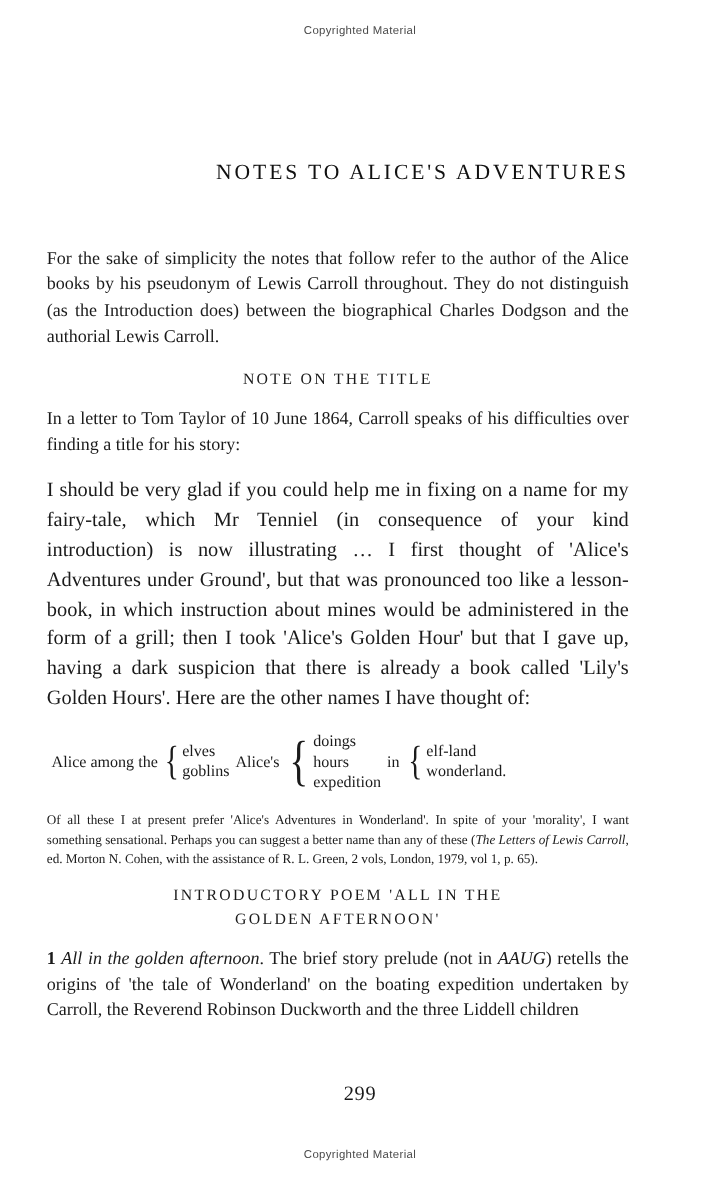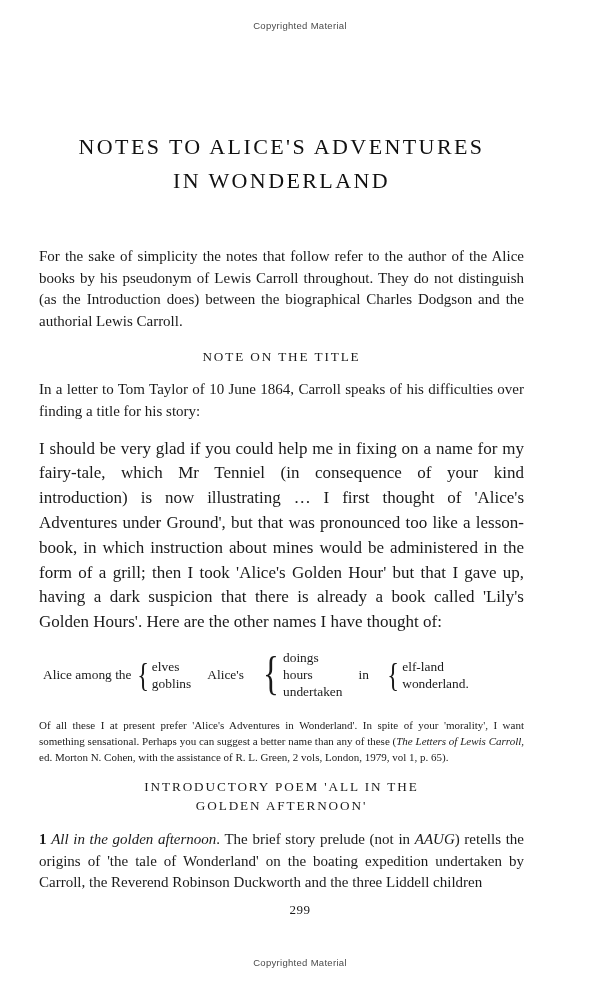--- a/index.html
+++ b/index.html
@@ -40,23 +40,23 @@
   .content {
     position: absolute;
     left: 39px;
     top: 130px;
     width: 485px;
   }
 
   h1.chapter-title {
     font-family: "Liberation Serif", serif;
     font-weight: normal;
-    font-size: 22px;
+    font-size: 18px;
     letter-spacing: 2.4px;
-    text-align: center;
+    text-align: right;
     line-height: 1.55;
     margin: 0 0 48px 0;
     color: #111;
   }
   h1.chapter-title .line {
     display: block;
   }
 
   p.body-text {
     font-size: 15px;
@@ -118,48 +118,47 @@
     transform: scaleX(0.72);
     display: inline-block;
   }
   .brace-group.three .brace { font-size: 46px; }
   .brace-group .items {
     display: flex;
     flex-direction: column;
     justify-content: center;
   }
   .brace-group .items span { white-space: nowrap; }
-  .mid-word { align-self: center; white-space: nowrap; margin: 0 13px; text-align: right; }
+  .mid-word { align-self: center; white-space: nowrap; margin: 0 2px; text-align: right; }
 
   .folio {
     position: absolute;
     left: 0;
     top: 902px;
     width: 100%;
     text-align: center;
-    font-size: 13px;
+    font-size: 17px;
     letter-spacing: 0.5px;
   }
 
   em { font-style: italic; }
   .it { font-style: italic; }
   .bold-num { font-weight: bold; }
 </style>
 </head>
 <body>
 
 <div class="page">
 
   <div class="copyright-top">Copyrighted Material</div>
 
   <div class="content">
 
     <h1 class="chapter-title">
       <span class="line">NOTES TO ALICE'S ADVENTURES</span>
-      <span class="line">IN WONDERLAND</span>
     </h1>
 
     <p class="body-text no-indent">For the sake of simplicity the notes that follow refer to the author of the Alice books by his pseudonym of Lewis Carroll throughout. They do not distinguish (as the Introduction does) between the biographical Charles Dodgson and the authorial Lewis Carroll.</p>
 
     <h2 class="section-head">
       <span class="line">NOTE ON THE TITLE</span>
     </h2>
 
     <p class="body-text no-indent">In a letter to Tom Taylor of 10 June 1864, Carroll speaks of his difficulties over finding a title for his story:</p>
 
@@ -173,21 +172,21 @@
           <span>elves</span>
           <span>goblins</span>
         </span>
       </span>
       <span class="mid-word">Alice's</span>
       <span class="brace-group three">
         <span class="brace">{</span>
         <span class="items">
           <span>doings</span>
           <span>hours</span>
-          <span>undertaken</span>
+          <span>expedition</span>
         </span>
       </span>
       <span class="mid-word">in</span>
       <span class="brace-group">
         <span class="brace">{</span>
         <span class="items">
           <span>elf-land</span>
           <span>wonderland.</span>
         </span>
       </span>

